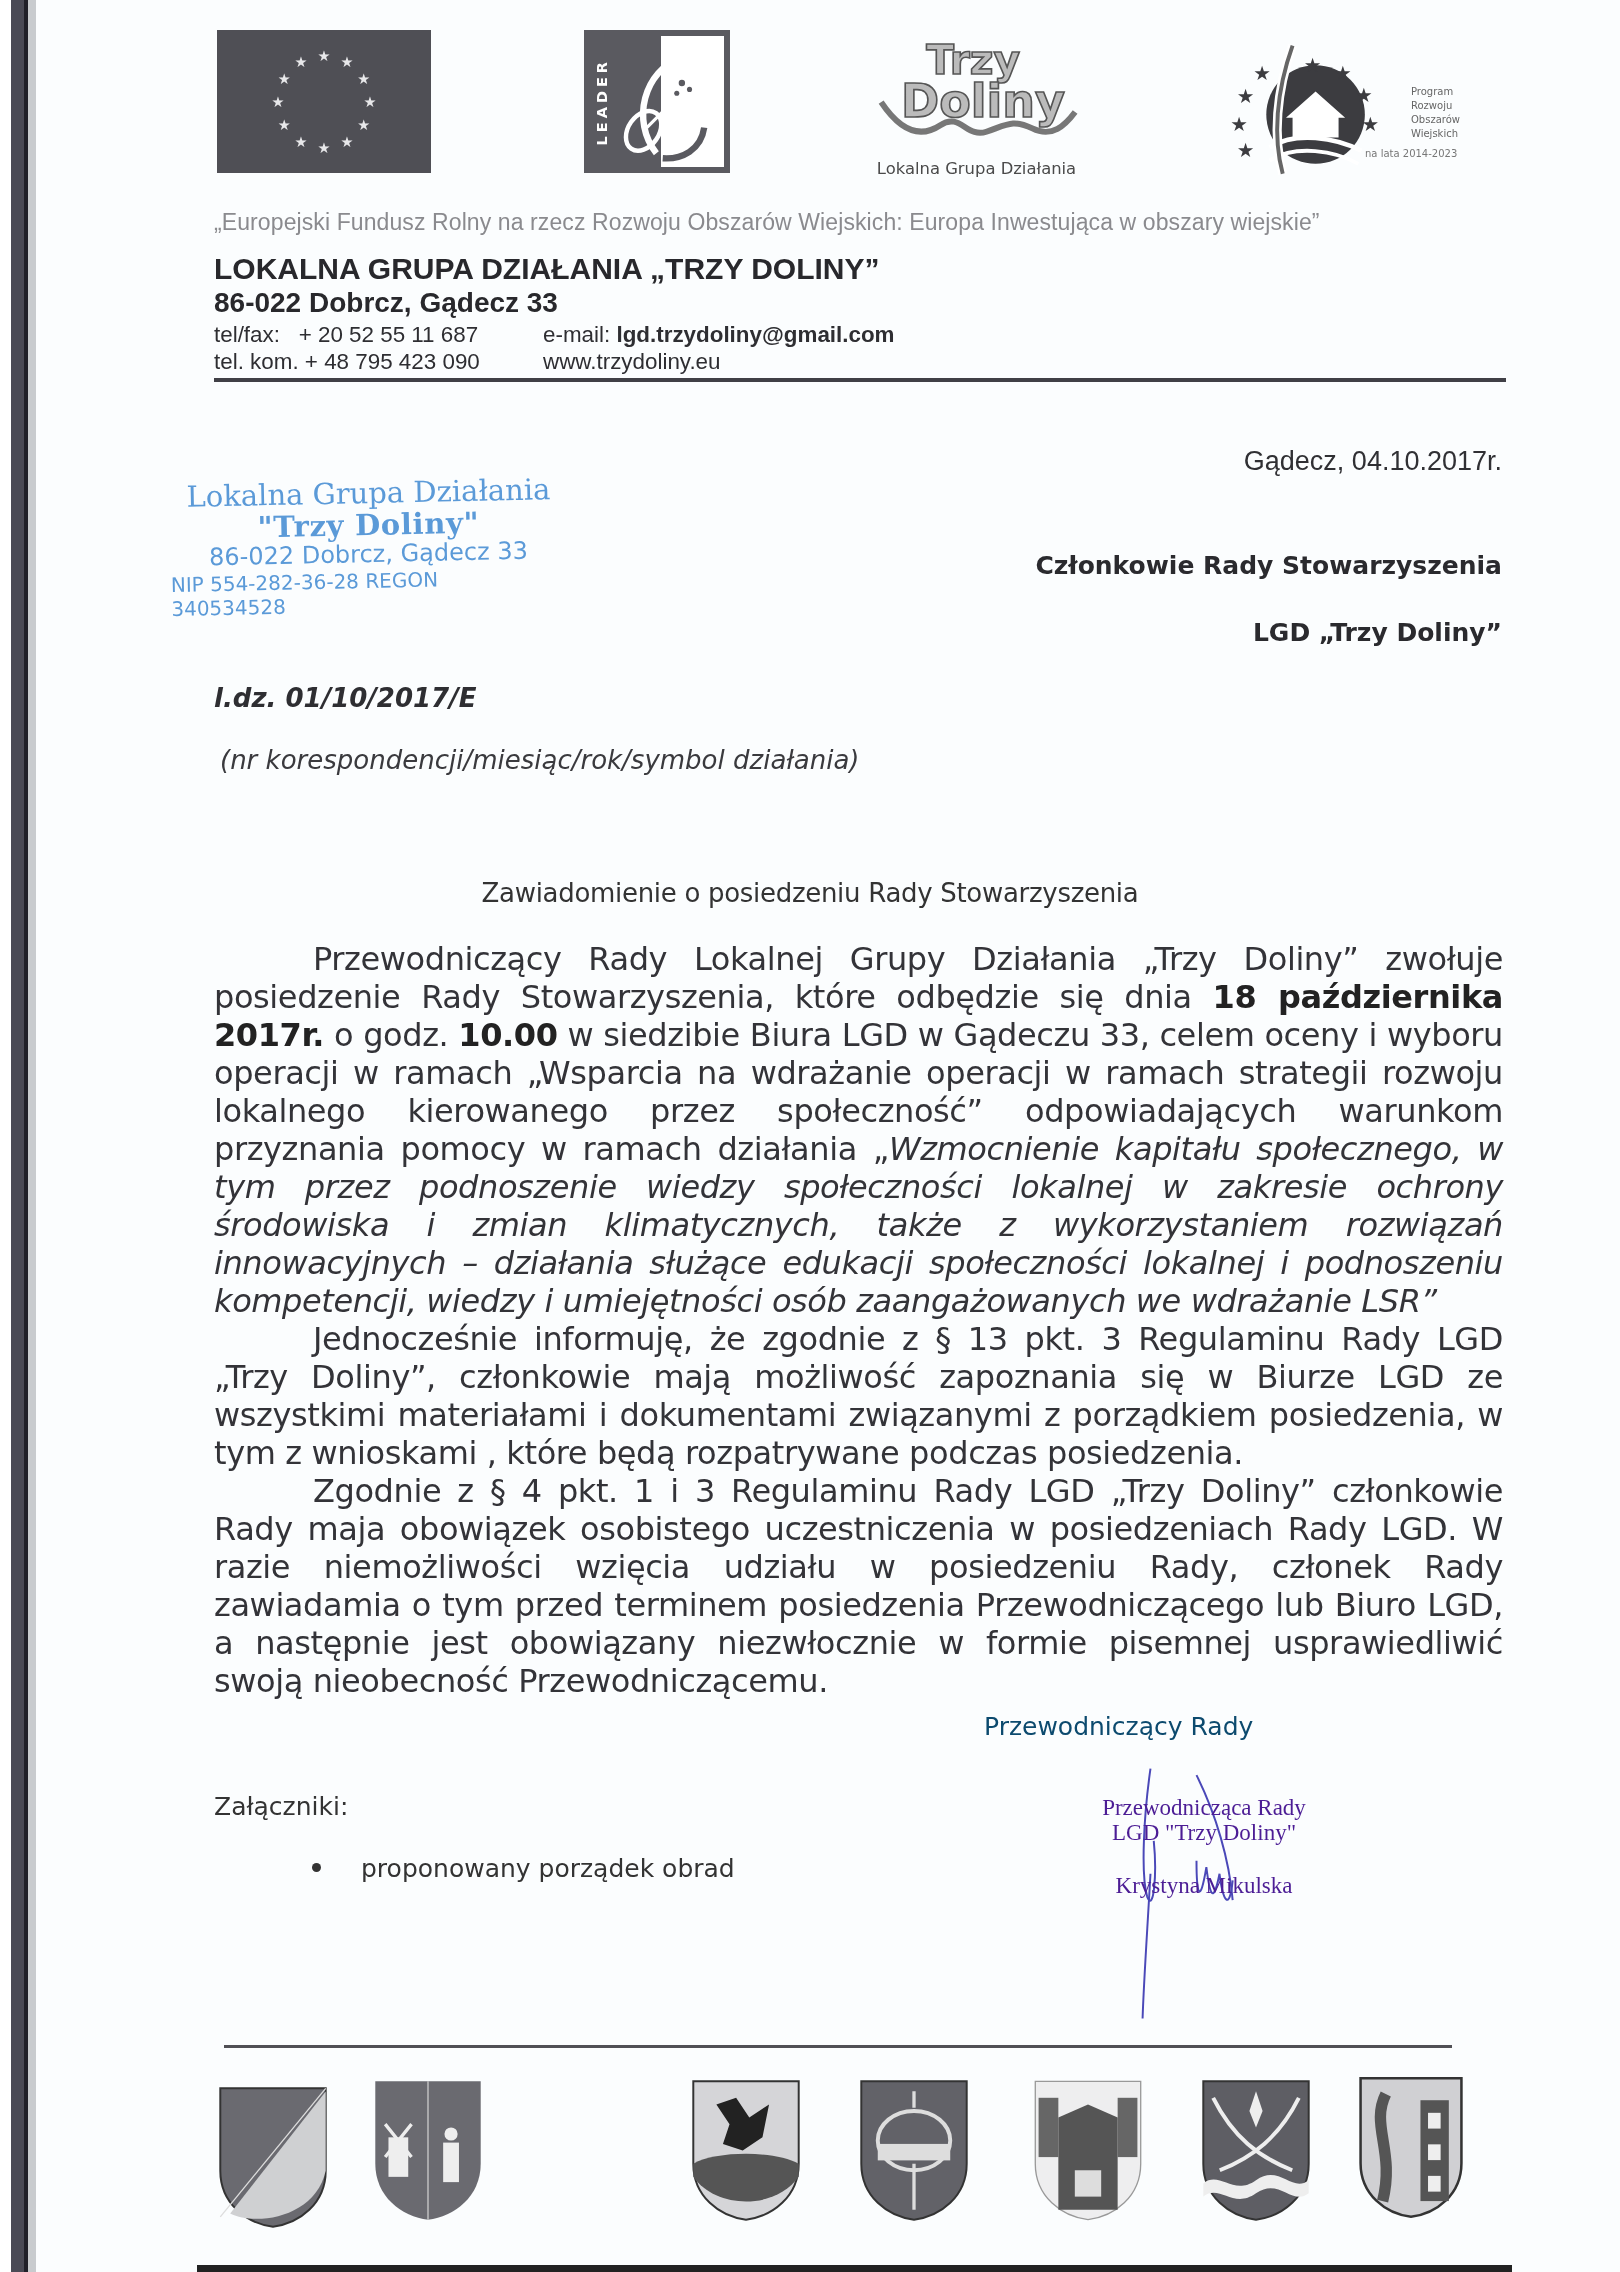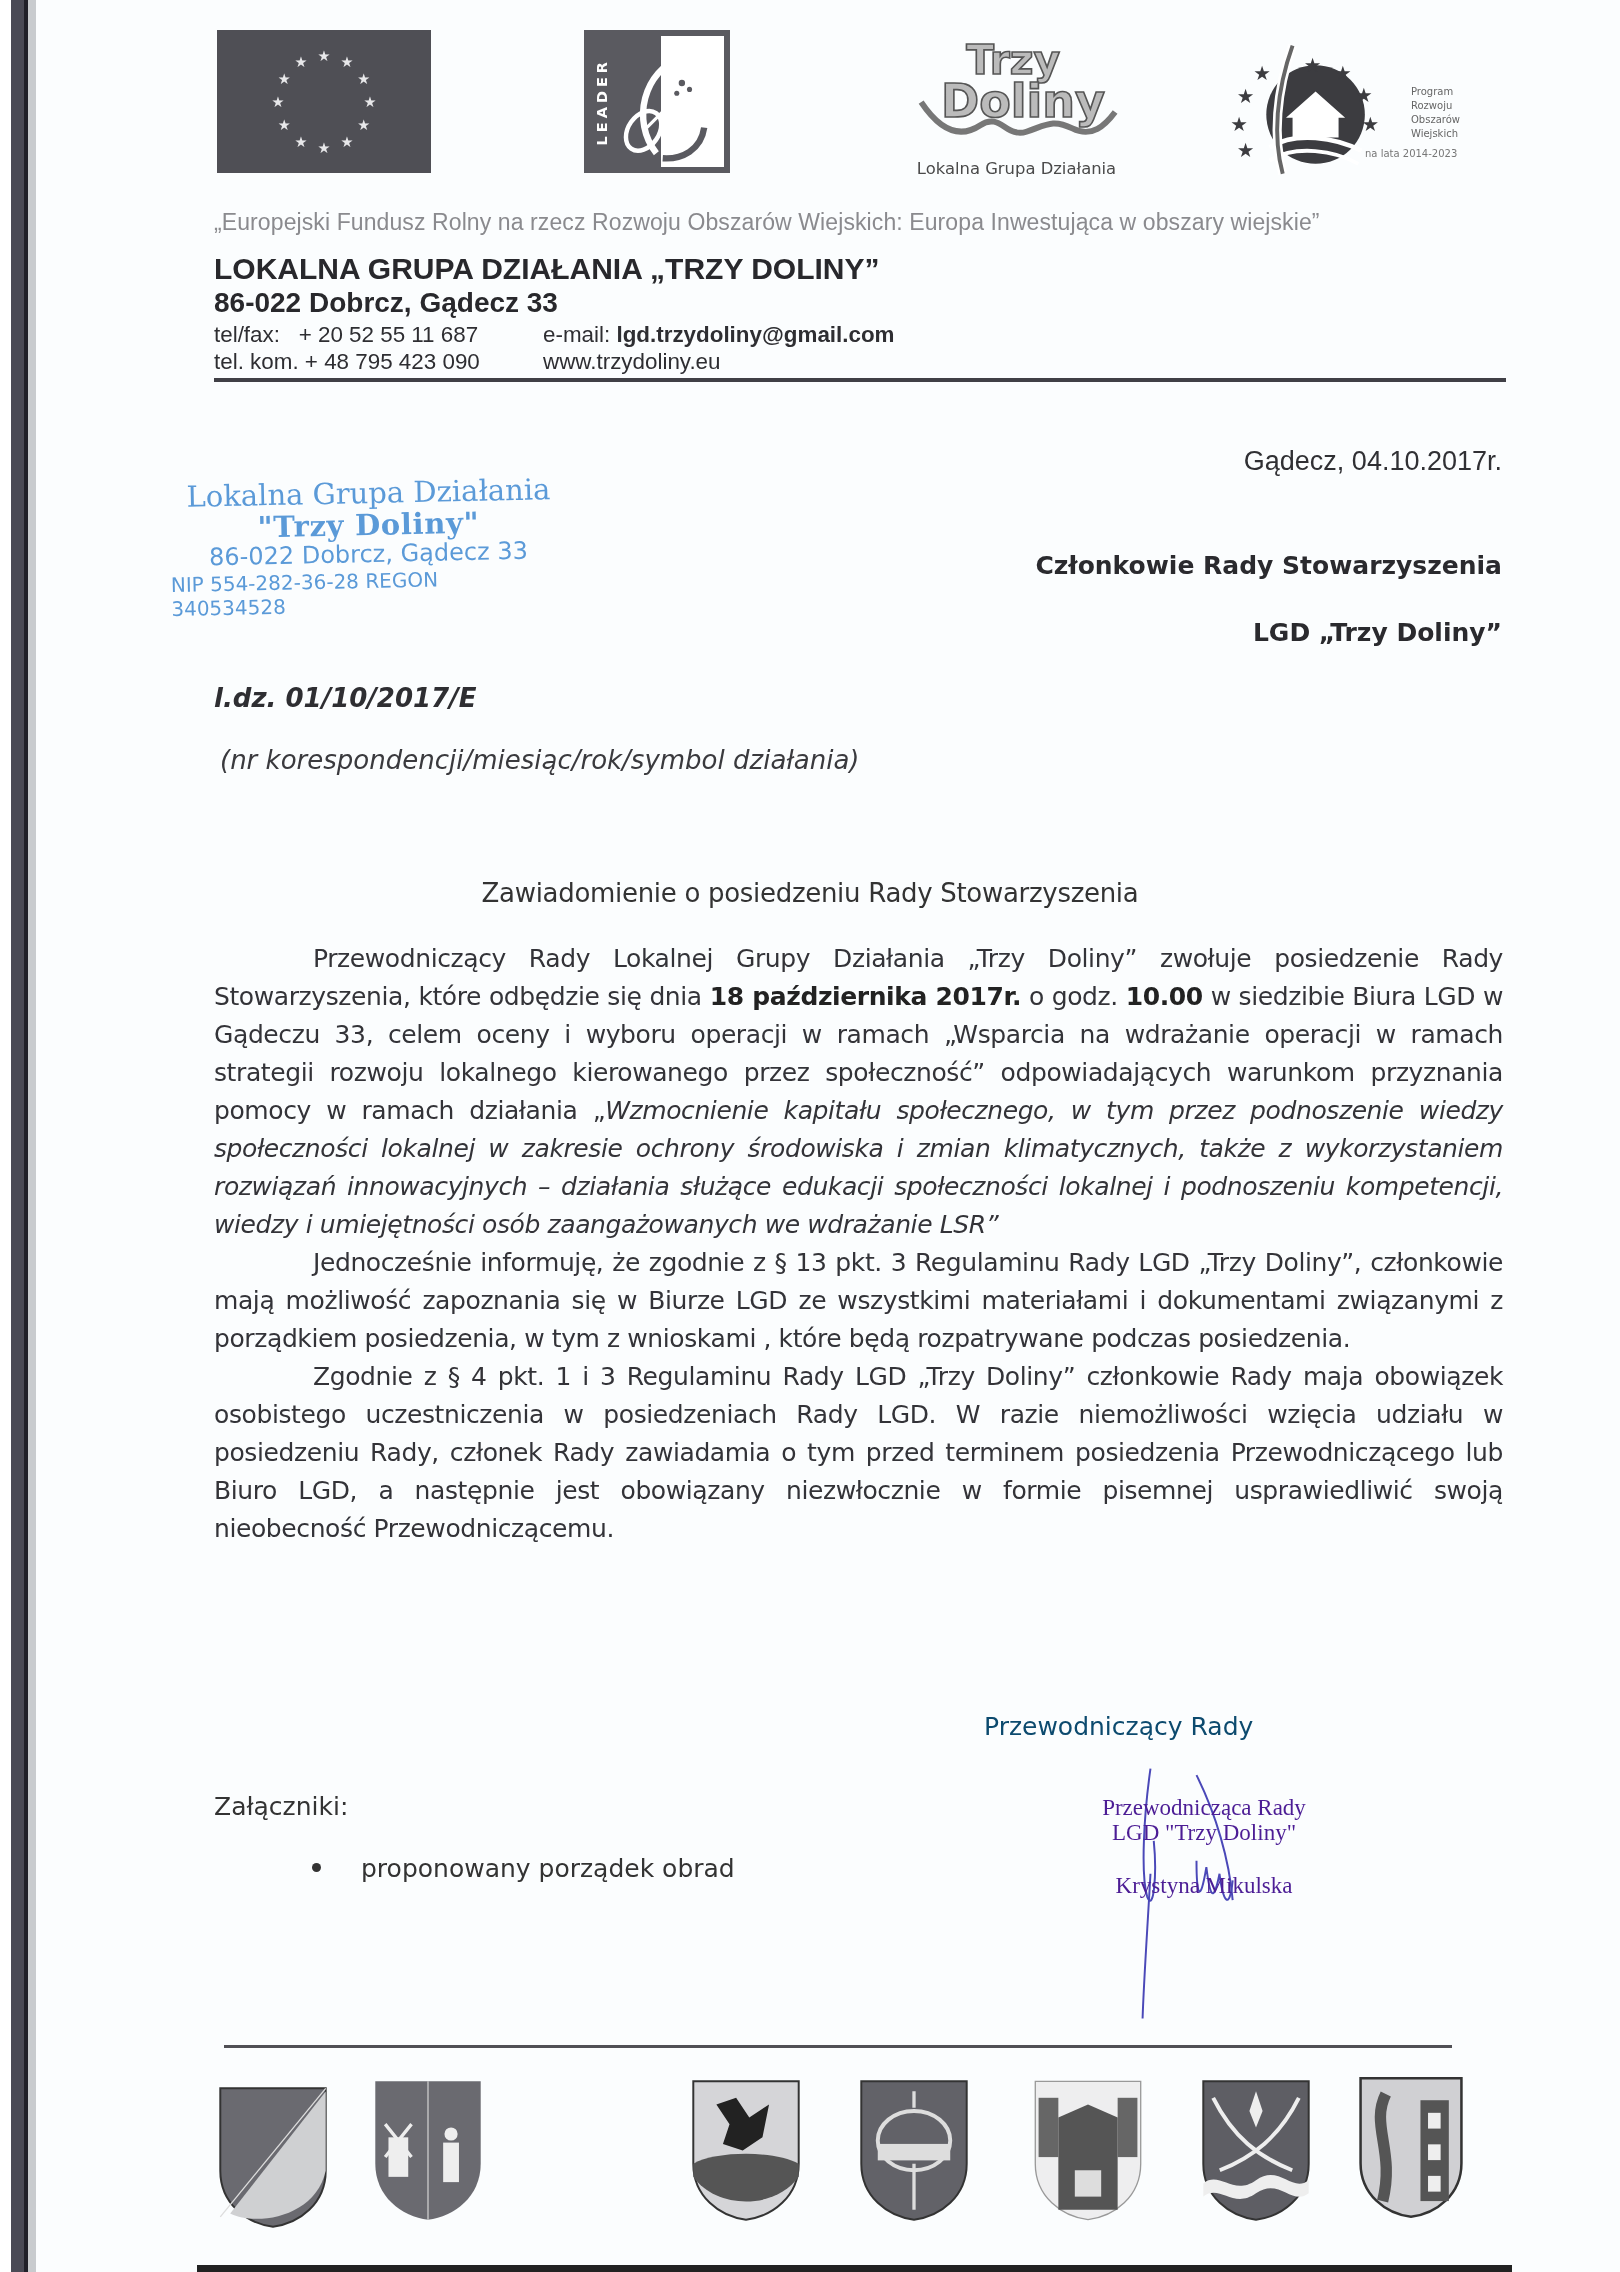--- a/index.html
+++ b/index.html
@@ -16,21 +16,21 @@
   .abs { position: absolute; }
 
   
   .logo { position: absolute; }
   .eu-flag { left: 217px; top: 30px; width: 214px; height: 143px; background: #4f4f55; }
   .eu-flag svg { width: 100%; height: 100%; }
   .leader { left: 584px; top: 30px; width: 146px; height: 143px; background: #5a5a60; border: 2.6px solid #5a5a60; box-sizing: border-box; }
   .leader .white { position: absolute; right: 4px; top: 4px; bottom: 4px; width: 63px; background: #fff; }
   .leader .vtext { position: absolute; left: 8px; top: 26px; width: 20px; color: #fff; font-family: "DejaVu Sans", sans-serif; font-weight: bold; font-size: 14.5px; writing-mode: vertical-rl; transform: rotate(180deg); letter-spacing: 4px; }
   .leader svg { position: absolute; left: 0; top: 0; width: 100%; height: 100%; }
-  .trzy { left: 908px; top: 33px; width: 217px; height: 145px; }
+  .trzy { left: 868px; top: 33px; width: 217px; height: 145px; }
   .trzy svg { width: 100%; height: 112px; }
   .trzy .cap { position: absolute; left: 0; right: 0; bottom: 0; text-align: center; font-size: 16.4px; color: #4a4a4a; font-family: "DejaVu Sans", sans-serif; }
   .prow { left: 1230px; top: 39px; width: 263px; height: 138px; }
   .prow svg { position: absolute; left: 0; top: 0; width: 158px; height: 138px; }
   .prow .ptxt { position: absolute; left: 181px; top: 46px; font-size: 10px; line-height: 14px; color: #666; }
   .prow .pyears { position: absolute; left: 135px; top: 109px; font-size: 10px; color: #777; }
 
   .eafrd { left: 214px; top: 209px; font-family: "Liberation Sans", sans-serif; font-size: 23px; color: #8a8a8e; letter-spacing: 0.1px; }
   .org-name { left: 214px; top: 252px; font-family: "Liberation Sans", sans-serif; font-weight: bold; font-size: 30px; color: #28282c; }
   .org-addr { left: 214px; top: 287px; font-family: "Liberation Sans", sans-serif; font-weight: bold; font-size: 28px; color: #28282c; }
@@ -53,21 +53,21 @@
   .r1 { top: 551px; }
   .r2 { top: 618px; }
 
   .ldz { left: 214px; top: 683px; font-family: "DejaVu Sans", sans-serif; font-style: italic; font-weight: bold; font-size: 26px; color: #2e2e32; }
   .ldz-note { left: 220px; top: 745px; font-family: "DejaVu Sans", sans-serif; font-style: italic; font-size: 26px; color: #3a3a3e; }
 
   .subject { left: 0; width: 1620px; top: 878px; text-align: center; font-family: "DejaVu Sans", sans-serif; font-size: 26px; color: #333; letter-spacing: -0.3px; }
 
   .body-text {
     position: absolute; left: 214px; top: 940px; width: 1289px;
-    font-family: "DejaVu Sans", sans-serif; font-size: 25px; line-height: 38px;
+    font-family: "DejaVu Sans", sans-serif; font-size: 32px; line-height: 38px;
     color: #333338; text-align: justify; letter-spacing: -0.4px;
   }
   .body-text p { margin: 0; text-indent: 99px; }
   .body-text b { font-weight: bold; color: #222; }
   .body-text i { font-style: italic; }
 
   .signer-title { left: 984px; top: 1712px; font-family: "DejaVu Sans", sans-serif; font-size: 25px; color: #0c4a6e; }
   .sig-stamp { left: 1092px; top: 1795px; width: 224px; text-align: center; font-family: "Liberation Serif", serif; color: #4c1d95; font-size: 23px; line-height: 25px; }
   .sig-stamp .gap { height: 28px; }
   .signature { left: 1078px; top: 1762px; width: 237px; height: 263px; }

